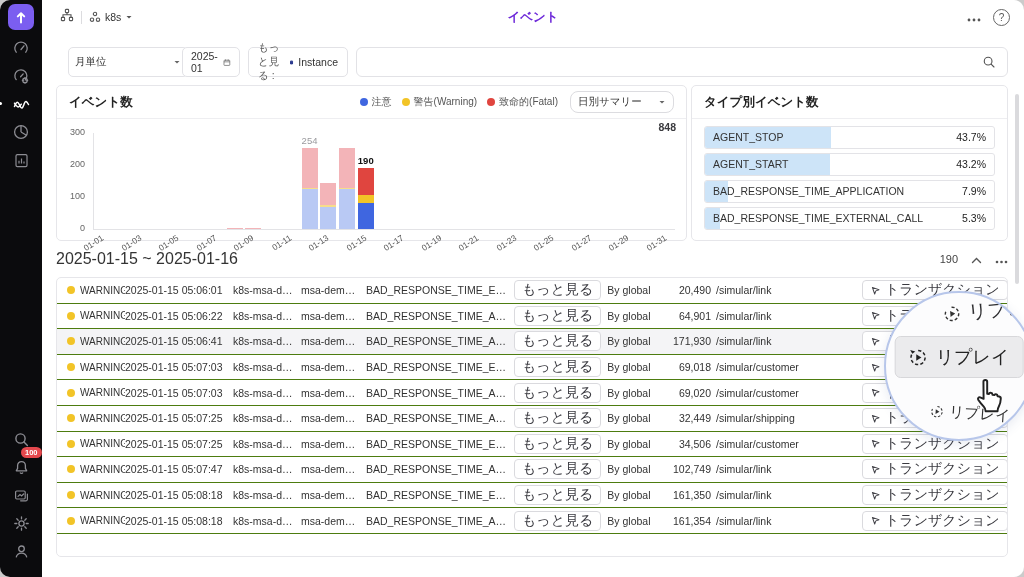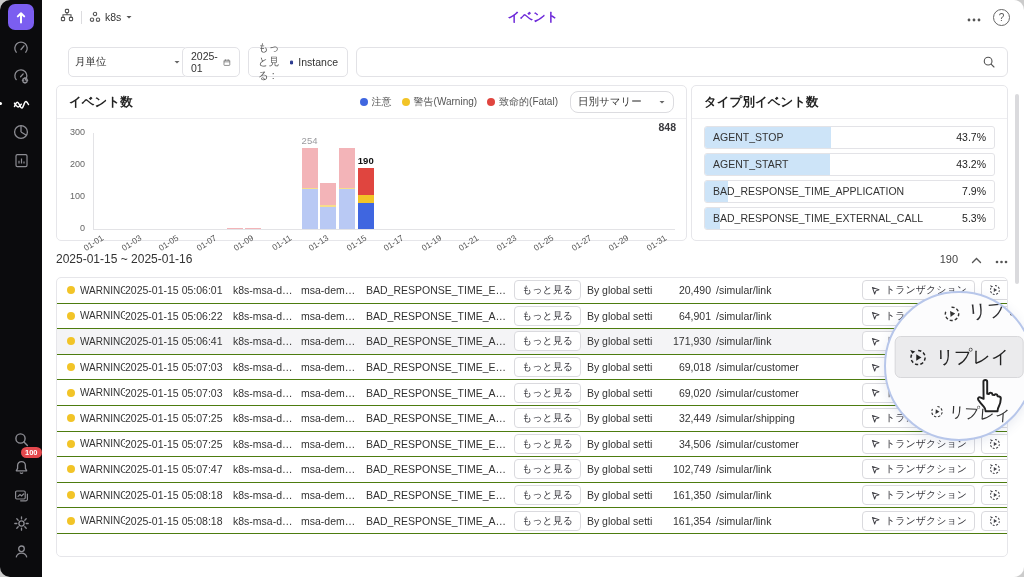--- a/index.html
+++ b/index.html
@@ -59,37 +59,37 @@
 
   
   .type-rows{padding:7px 12px 0;}
   .type-row{position:relative;height:21px;border:1px solid #e3e3e7;border-radius:3px;margin-bottom:4px;overflow:hidden;cursor:pointer;}
   .type-fill{position:absolute;left:0;top:0;bottom:0;background:#cde4f8;}
   .type-label{position:absolute;left:8px;top:0;line-height:21px;font-size:10.5px;color:#333;}
   .type-pct{position:absolute;right:8px;top:0;line-height:21px;font-size:10.5px;font-weight:normal;color:#222;}
 
   
   .tbl-titlebar{position:absolute;left:14px;right:16px;top:213px;height:24px;display:flex;align-items:center;}
-  .tbl-range{font-size:12px;color:#333;}
+  .tbl-range{font-size:16px;color:#333;}
   .tbl-right{margin-left:auto;display:flex;align-items:center;gap:13px;color:#555;}
   .tbl-count{font-size:11px;color:#444;}
   .table-card{left:14px;top:243px;width:952px;height:280px;overflow:hidden;}
   .tgrid{display:grid;grid-template-columns:58px 108px 68px 65px 148px 145px 57px 140px 1fr;align-items:center;padding-left:10px;box-sizing:border-box;}
   .thead{height:23px;border-bottom:1px solid #ececef;}
   .thead span{font-size:10px;color:#7c7c82;overflow:hidden;white-space:nowrap;}
   .trow{height:25.6px;border-bottom:1px solid #4d7c0f;font-size:10.5px;color:#333;cursor:default;}
   .trow.hl{background:#f4f4f6;}
   .tcell{overflow:hidden;white-space:nowrap;text-overflow:ellipsis;padding-right:6px;}
   .sev{display:flex;align-items:center;gap:5px;font-size:10px;}
   .sev-dot{width:8px;height:8px;border-radius:50%;background:#f2c427;flex:0 0 auto;}
   .msg{display:flex;align-items:center;gap:6px;overflow:hidden;}
   .val{text-align:right;padding-right:5px;font-size:10.5px;}
   .appn{padding-left:0;}
   .acts{display:flex;align-items:center;gap:6px;padding-left:6px;}
-  .btn{display:inline-flex;align-items:center;gap:4px;height:20px;padding:0 7px;border:1px solid #dadade;border-radius:4px;background:#fff;font-size:10px;color:#3a3a40;white-space:nowrap;cursor:pointer;box-sizing:border-box;}
+  .btn{display:inline-flex;align-items:center;gap:4px;height:20px;padding:0 7px;border:1px solid #dadade;border-radius:4px;background:#fff;font-size:14px;color:#3a3a40;white-space:nowrap;cursor:pointer;box-sizing:border-box;}
   .btn svg{flex:0 0 auto;}
 
   
   .magnifier{position:absolute;left:842px;top:257px;width:146px;height:146px;border-radius:50%;border:2px solid #b7c6ea;background:#fcfcfd;box-shadow:0 3px 12px rgba(60,80,140,.12);overflow:hidden;z-index:40;}
   .mag-btn{position:absolute;left:50%;top:44%;transform:translate(-50%,-50%);display:flex;align-items:center;gap:8px;background:#ebebed;border:1px solid #d7d7da;border-radius:6px;padding:8px 13px;font-size:18px;color:#222;cursor:pointer;white-space:nowrap;}
   .mag-frag-top{position:absolute;top:5px;right:6px;font-size:19px;color:#2d2d30;transform:rotate(-5deg);display:flex;gap:7px;align-items:center;white-space:nowrap;}
   .mag-frag-bottom{position:absolute;bottom:16px;left:44px;font-size:15px;color:#333;transform:rotate(4deg);display:flex;gap:5px;align-items:center;white-space:nowrap;}
   .hand{position:absolute;left:56%;top:56%;}
 
   .scroll-thumb{position:absolute;right:5px;top:60px;width:4px;height:190px;border-radius:2px;background:#dadadd;cursor:pointer;}

